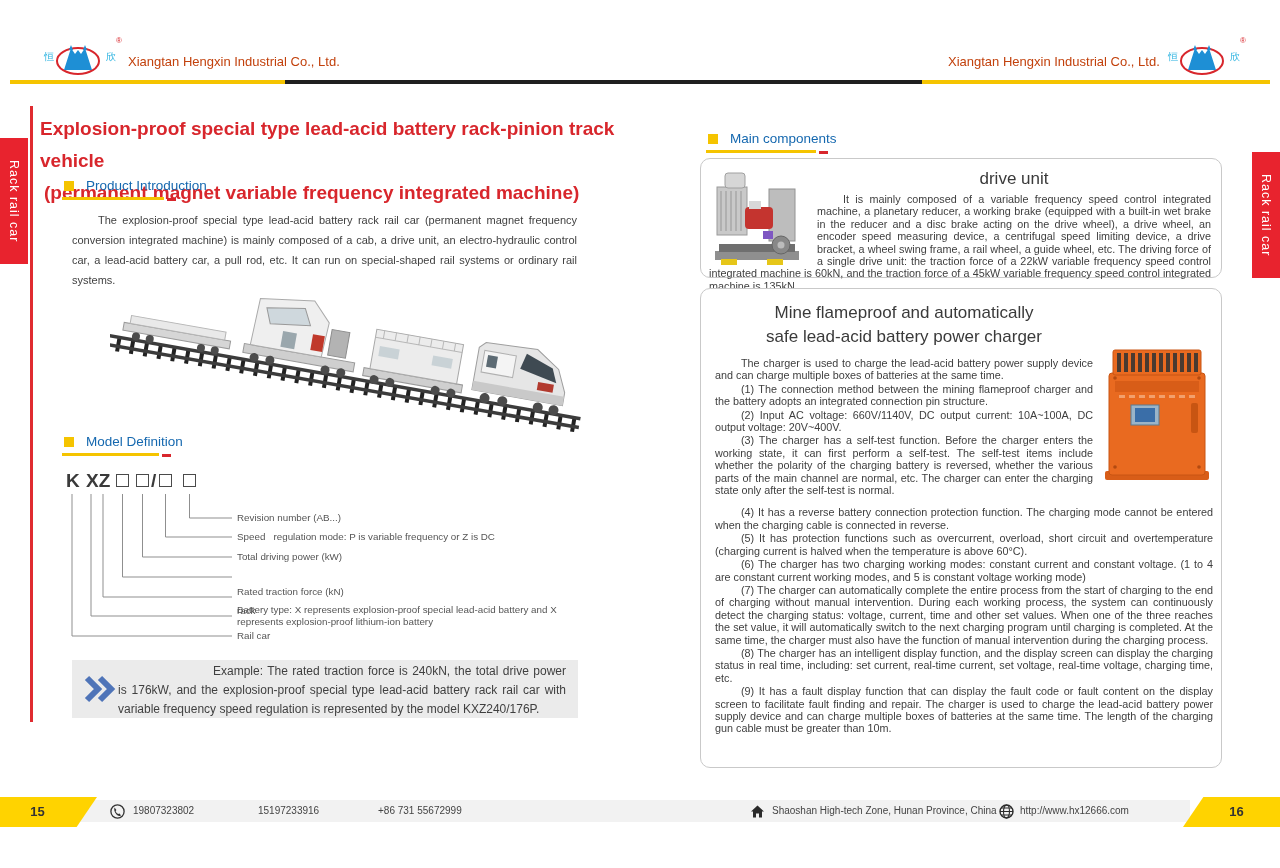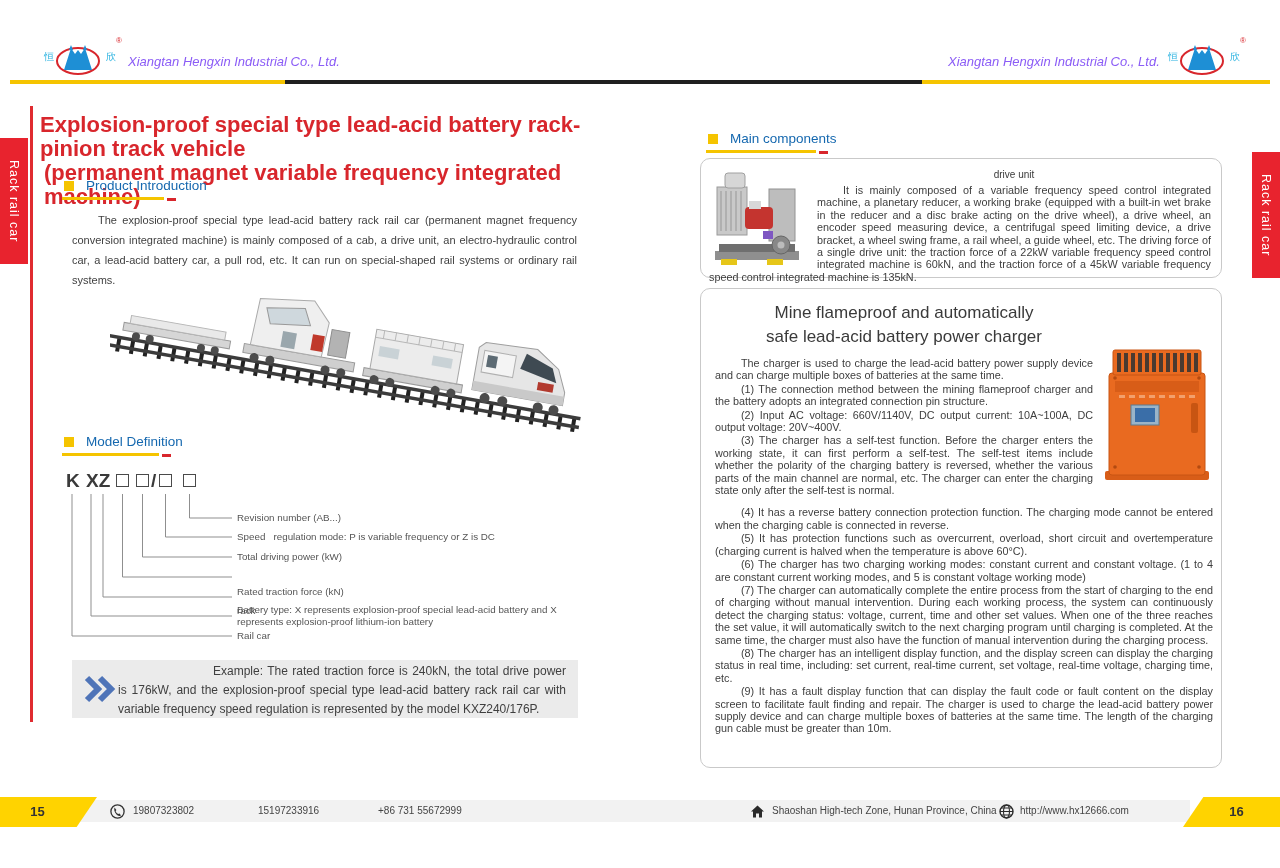--- a/index.html
+++ b/index.html
@@ -4,39 +4,39 @@
 <style>
   * { box-sizing: border-box; }
   html,body { margin:0; padding:0; background:#e9e9e9; }
   .page {
     position:relative; width:1280px; height:868px; background:#ffffff;
     font-family:"Liberation Sans", sans-serif; overflow:hidden; margin:0 auto;
   }
   .abs { position:absolute; }
 
   
-  .company-name { font-size:13px; color:#8b5cf6;font-style:italic; }
+  .company-name { font-size:13px; color:#c2410c; }
   .logo-wrap { display:flex; align-items:flex-start; }
   .cjk { font-size:10px; color:#29b2e0; line-height:34px; }
   .reg { font-size:8px; color:#d8262c; position:relative; top:-4px; }
   .rule-yellow { background:#f5c400; height:4px; }
   .rule-black  { background:#1f1f1f; height:4px; }
 
   
   .side-tab {
     width:28px; height:126px; background:#e8232e; color:#fff;
     writing-mode:vertical-rl; text-align:center; font-size:12.5px;
     letter-spacing:1px; line-height:28px;
   }
 
   
   .red-line { width:3px; background:#e02b30; }
 
   
-  .doc-title { font-size:22px; font-weight:600; color:#d8262c; line-height:24px; }
+  .doc-title { font-size:19px; font-weight:600; color:#d8262c; line-height:32px; }
   .sec-head { display:flex; align-items:center; }
   .sec-bullet { width:10px; height:10px; background:#f5c400; margin-right:12px; }
   .sec-label { font-size:13.5px; color:#1568af; }
   .sec-underline { height:3px; background:#f5c400; }
   .sec-reddash { height:3px; width:9px; background:#d8262c; }
 
   
   .body-text { font-size:11px; line-height:20px; color:#3f3f3f; text-align:justify; }
   .indent { text-indent:26px; }
 
@@ -45,21 +45,21 @@
   .model-box { position:absolute; top:4px; width:13px; height:13px; border:1.6px solid #4a4a4a; }
   .model-label { position:absolute; left:171px; font-size:9.8px; color:#555; line-height:12px; white-space:pre; }
   .model-label.wrap { white-space:normal; width:350px; }
 
   
   .example-box { background:#ebebeb; }
   .example-text { font-size:12px; line-height:19px; color:#3f3f3f; text-align:justify; text-indent:95px; }
 
   
   .round-box { border:1px solid #c9c9c9; border-radius:10px; background:#fff; }
-  .box-title { font-size:10px; color:#3a3a3a; text-align:center; }
+  .box-title { font-size:17px; color:#3a3a3a; text-align:center; }
   .box-text  { font-size:10.8px; line-height:12.4px; color:#3e3e3e; text-align:justify; }
   .box-text p { margin:0 0 1px 0; text-indent:26px; }
   .charger-title { font-size:17px; line-height:24px; color:#3a3a3a; text-align:center; width:382px; }
   .charger-img-float { float:right; width:108px; height:138px; margin:44px 2px 10px 10px; }
 
   
   .footer-bar { background:#f2f2f2; }
   .footer-text { font-size:10px; color:#444; line-height:22px; }
   .page-tab { background:#ffd300; color:#333; font-size:13px; font-weight:600; line-height:30px; }
   .tab-left  { clip-path:polygon(0 0,100% 0,79% 100%,0 100%); text-align:center; padding-right:22px; }

